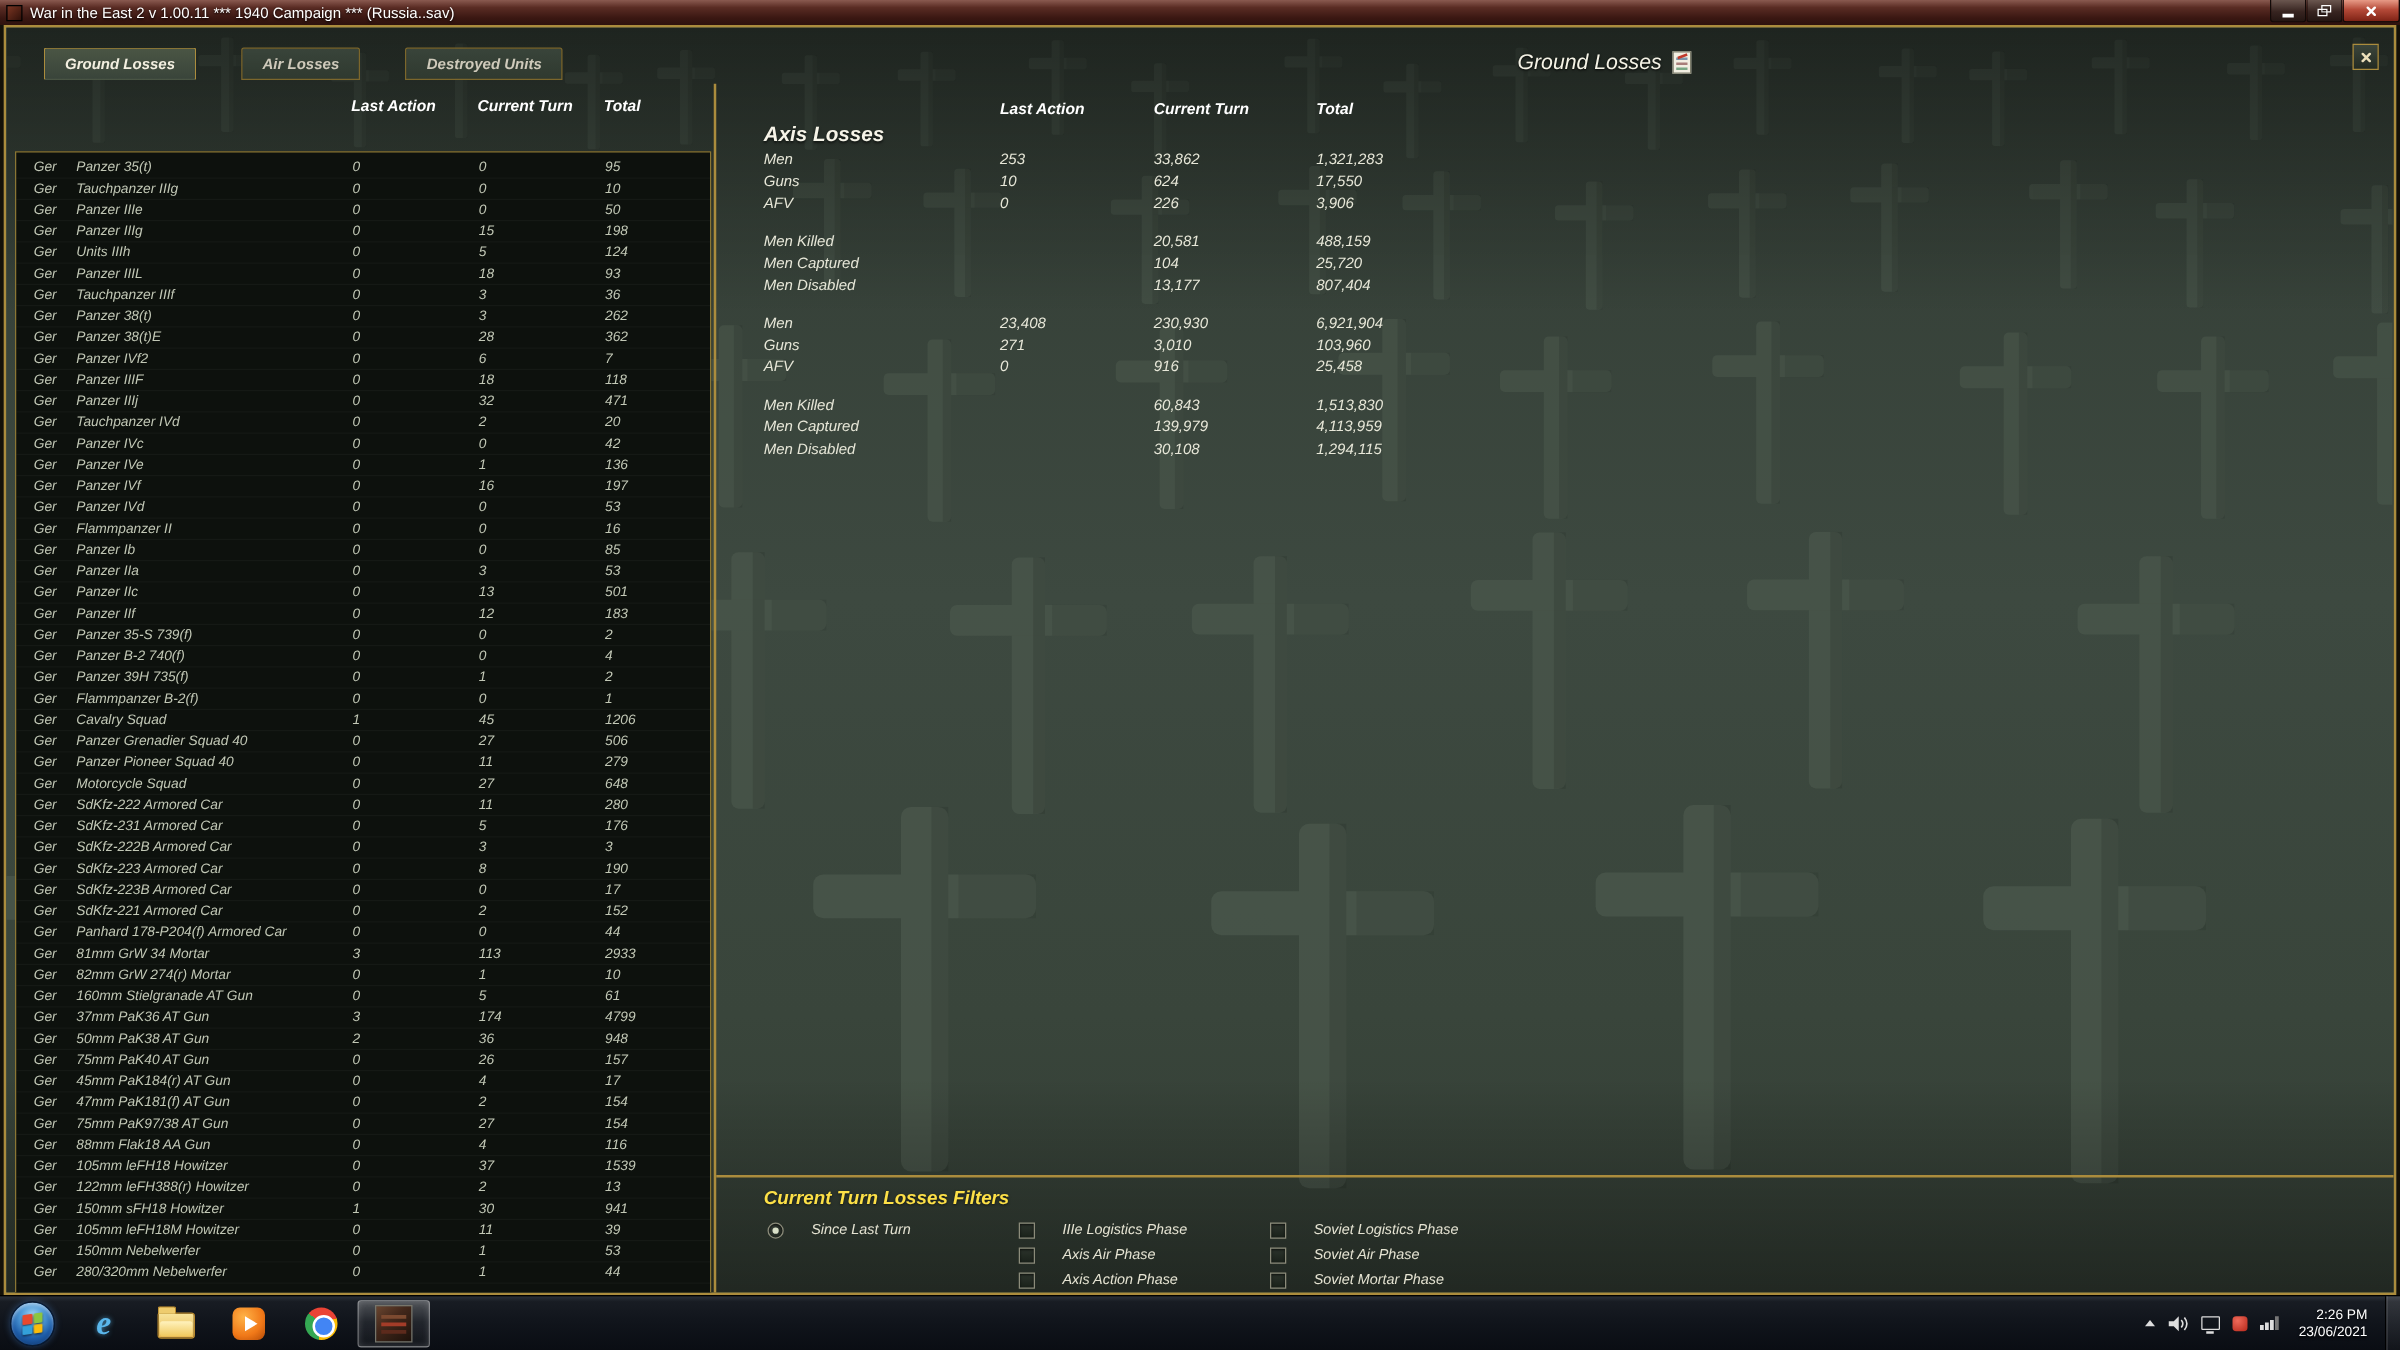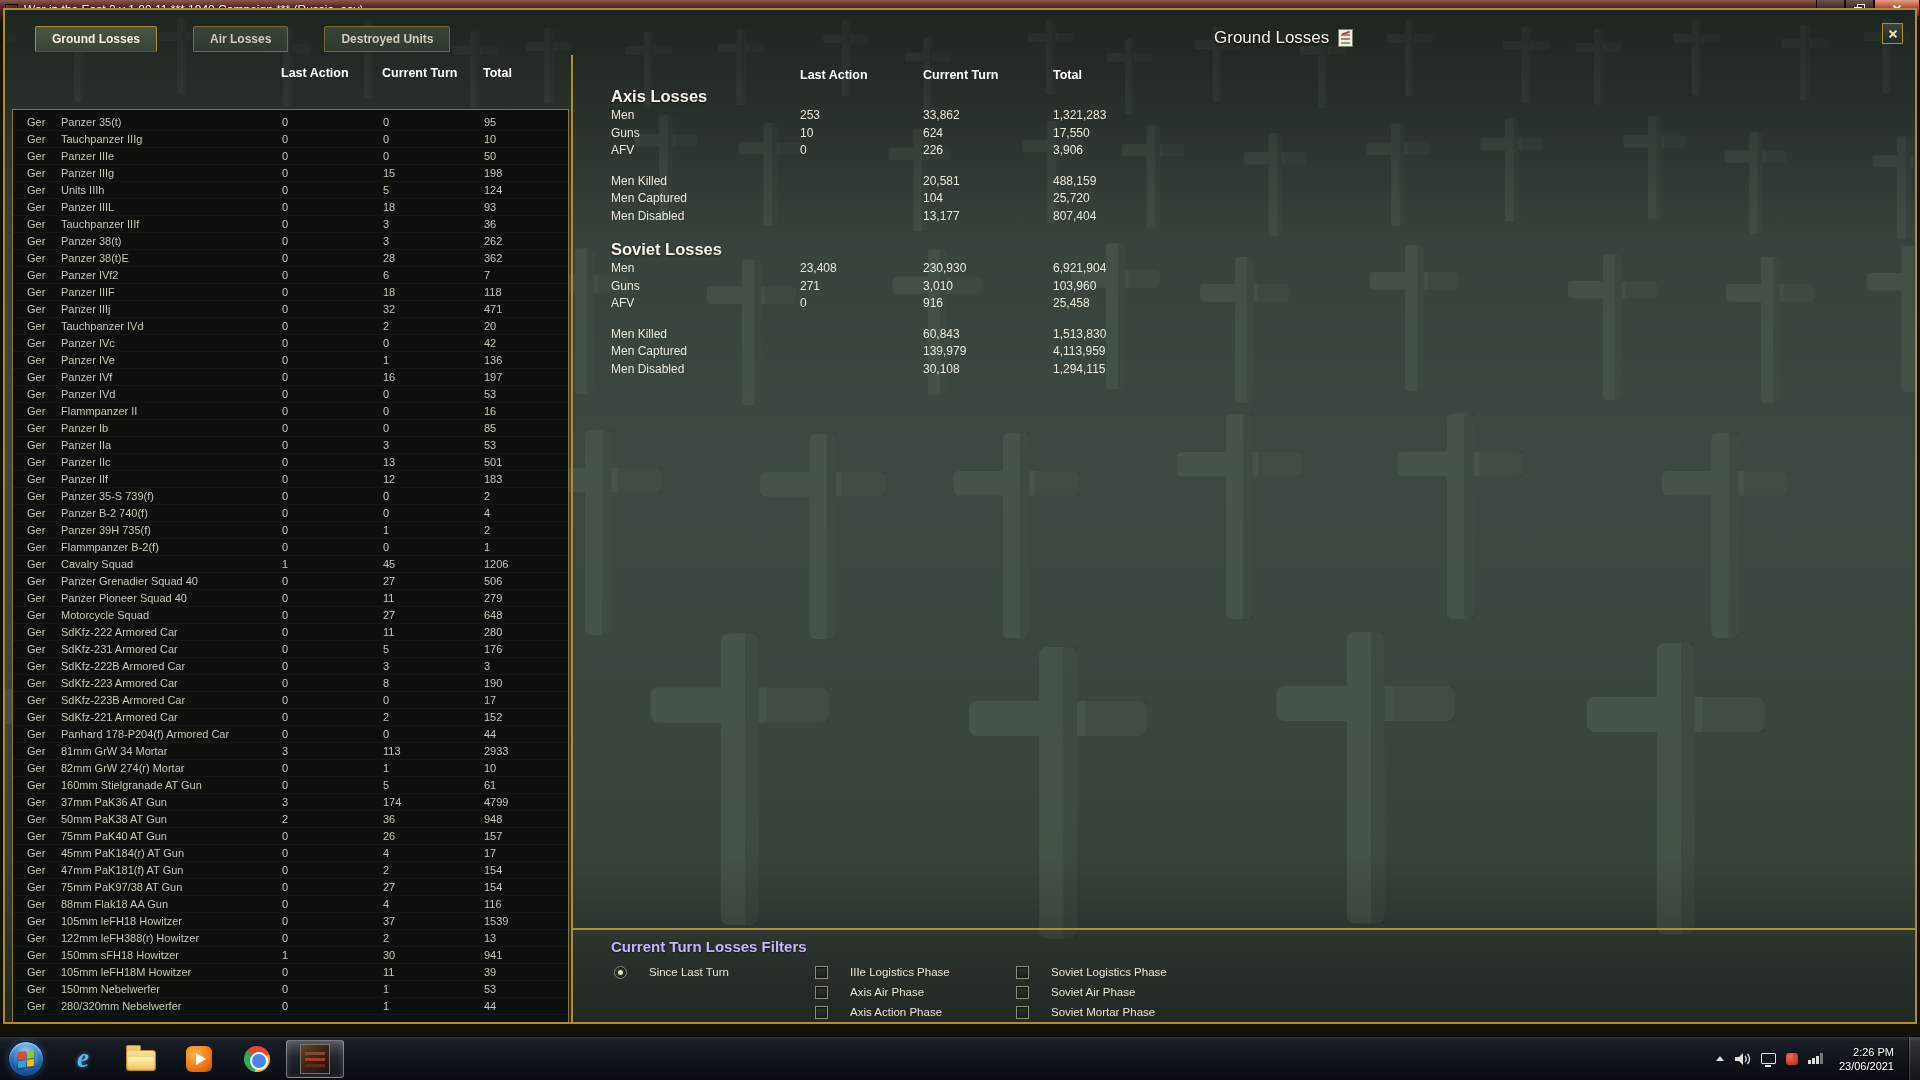--- a/index.html
+++ b/index.html
@@ -22,22 +22,22 @@
   .g-restore { position:relative; width:12px; height:10px; }
   .g-restore i { position:absolute; border:1px solid #fff; background:rgba(0,0,0,.2); }
   .g-restore .a { left:3px; top:0; width:8px; height:6px; }
   .g-restore .b { left:0; top:3px; width:8px; height:6px; }
   .g-x { position:relative; width:12px; height:10px; }
   .g-x i { position:absolute; left:1px; top:4px; width:10px; height:2px; background:#fff; border-radius:1px; }
   .g-x i:first-child { transform:rotate(45deg); }
   .g-x i:last-child  { transform:rotate(-45deg); }
 
   
-  #game { position:absolute; left:3px; top:8px; width:1914px; height:1016px;
-    border:2px solid #ab8c3d; background:#39443a; overflow:hidden; }
+  #game { position:absolute; left:3px; top:20px; width:1914px; height:1016px;
+    border:2px solid #ab8c3d; background:#39443a; overflow:hidden;font-style:italic; }
   #cemetery { position:absolute; left:0; top:0; width:1910px; height:1012px; }
 
   
   .tabs { position:absolute; left:30px; top:16px; display:flex; gap:36px; }
   .tab { height:26px; line-height:24px; padding:0 16px; font-size:12px; font-weight:bold;
     color:#cfcabb; background:linear-gradient(#39443a,#2f392f);
     border:1px solid #7c672c; border-radius:2px 2px 0 0; white-space:nowrap; }
   .tab.active { color:#f3efe0; background:linear-gradient(#4a5544,#39443a);
     border:1px solid #ab8c3d; border-bottom:1px solid transparent; }
 
@@ -79,21 +79,21 @@
     line-height:20px; font-size:12.5px; font-weight:bold; color:#fff; }
   .sec-title { height:22px; line-height:22px; font-size:16.5px; font-weight:bold;
     color:#f6f4e8; margin-top:13px; text-shadow:0 1px 2px rgba(0,0,0,.6); }
   #summary-sections .sec-title:first-child { margin-top:0; }
   .sgroup { margin-bottom:13px; }
   .srow { display:grid; grid-template-columns:189px 123px 130px 1fr; height:17.5px;
     line-height:17.5px; font-size:12px; color:#e7e7d8; }
 
   
   .fil-title { position:absolute; left:606px; top:928px; font-size:15px; font-weight:bold;
-    color:#c4b5fd; text-shadow:0 1px 2px rgba(0,0,0,.6); }
+    color:#fde047; text-shadow:0 1px 2px rgba(0,0,0,.6); }
   .fil-col { position:absolute; top:956px; }
   .fil-col.radio-col { left:609px; } .fil-col.col1 { left:810px; } .fil-col.col2 { left:1011px; }
   .fil-row { display:flex; gap:22px; height:16px; margin-bottom:4px; }
   .fil-label { font-size:11.5px; color:#e5e3d2; white-space:nowrap; }
   .radio { width:13px; height:13px; border-radius:50%; border:1px solid #8b8b7a; position:relative;
     background:radial-gradient(circle at 35% 30%, #3a423a, #171d17);
     box-shadow:inset 0 1px 2px rgba(0,0,0,.7); }
   .radio.selected::after { content:""; position:absolute; left:3px; top:3px; width:5px; height:5px;
     border-radius:50%; background:#d9e0c8; }
   .checkbox { width:13px; height:13px; border:1px solid #8b8b7a;
@@ -718,21 +718,20 @@
             <span class="s-val">104</span>
             <span class="s-val">25,720</span>
           </div>
           <div class="srow">
             <span class="s-label">Men Disabled</span>
             <span class="s-val"></span>
             <span class="s-val">13,177</span>
             <span class="s-val">807,404</span>
           </div>
         </div>
-        <div class="sec-title">Soviet Losses</div>
         <div class="sgroup">
           <div class="srow">
             <span class="s-label">Men</span>
             <span class="s-val">23,408</span>
             <span class="s-val">230,930</span>
             <span class="s-val">6,921,904</span>
           </div>
           <div class="srow">
             <span class="s-label">Guns</span>
             <span class="s-val">271</span>

